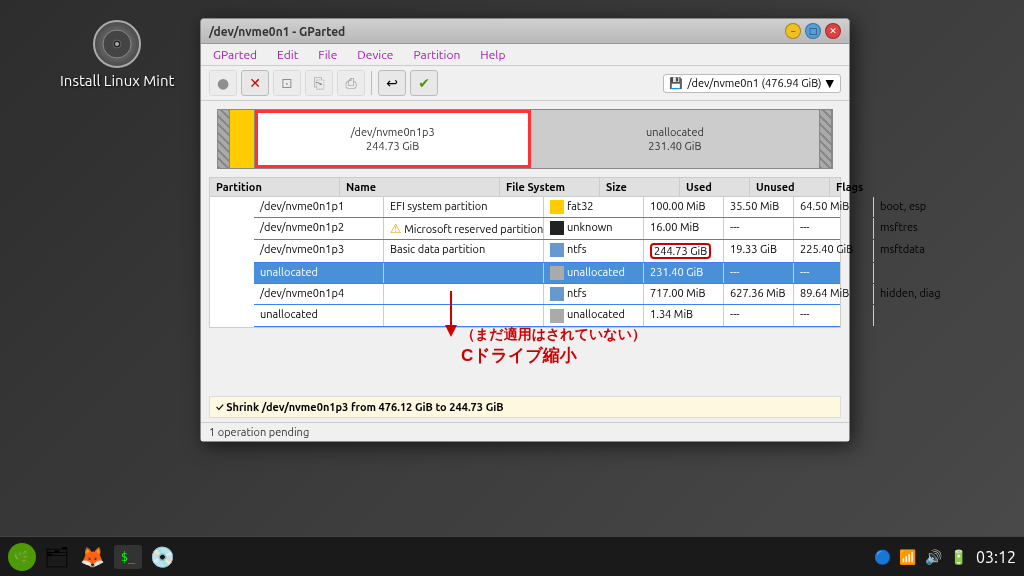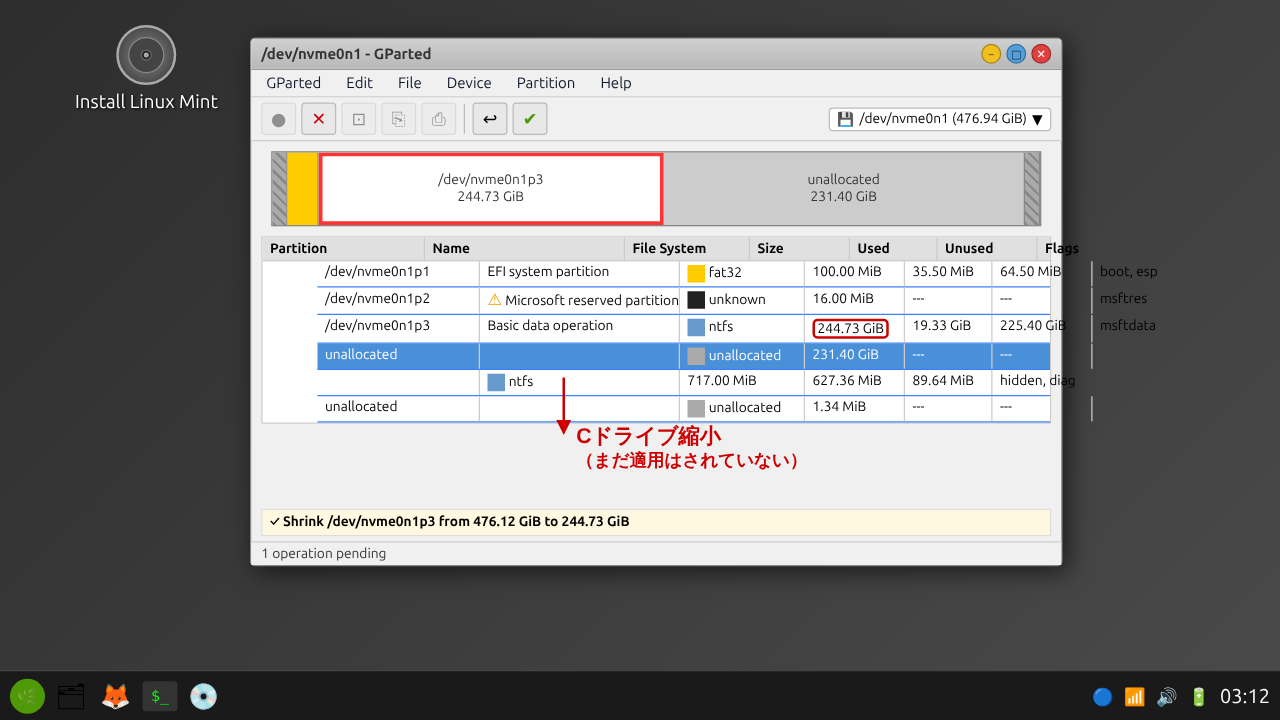--- a/index.html
+++ b/index.html
@@ -97,21 +97,21 @@
       font-size: 11px;
     }
     .taskbar-icon-sm {
       font-size: 14px;
       cursor: pointer;
     }
 
     
     .gparted-window {
       position: absolute;
-      top: 30px;
+      top: 18px;
       left: 200px;
       width: 650px;
       background: #f0f0f0;
       border: 1px solid #888;
       border-radius: 4px;
       box-shadow: 4px 4px 20px rgba(0,0,0,0.6);
     }
 
     
     .title-bar {
@@ -151,21 +151,21 @@
     
     .menu-bar {
       background: #f0f0f0;
       padding: 3px 8px;
       display: flex;
       gap: 12px;
       border-bottom: 1px solid #ccc;
     }
     .menu-item {
       font-size: 12px;
-      color: #0f172a;
+      color: #a21caf;
       cursor: pointer;
       padding: 1px 4px;
     }
 
     
     .toolbar {
       background: #f0f0f0;
       padding: 4px 8px;
       display: flex;
       align-items: center;
@@ -431,21 +431,21 @@
           <span class="fs-indicator" style="background:#222;"></span>unknown
         </div>
         <div class="pt-cell">16.00 MiB</div>
         <div class="pt-cell">---</div>
         <div class="pt-cell">---</div>
         <div class="pt-cell">msftres</div>
       </div>
 
       <div class="pt-row">
         <div class="pt-cell">/dev/nvme0n1p3</div>
-        <div class="pt-cell">Basic data operation</div>
+        <div class="pt-cell">Basic data partition</div>
         <div class="pt-cell">
           <span class="fs-indicator" style="background:#6699cc;"></span>ntfs
         </div>
         <div class="pt-cell">
           <span class="circled">244.73 GiB</span>
         </div>
         <div class="pt-cell">19.33 GiB</div>
         <div class="pt-cell">225.40 GiB</div>
         <div class="pt-cell">msftdata</div>
       </div>
@@ -456,20 +456,21 @@
         <div class="pt-cell">
           <span class="fs-indicator" style="background:#aaa;"></span>unallocated
         </div>
         <div class="pt-cell">231.40 GiB</div>
         <div class="pt-cell">---</div>
         <div class="pt-cell">---</div>
         <div class="pt-cell"></div>
       </div>
 
       <div class="pt-row">
+        <div class="pt-cell">/dev/nvme0n1p4</div>
         <div class="pt-cell"></div>
         <div class="pt-cell">
           <span class="fs-indicator" style="background:#6699cc;"></span>ntfs
         </div>
         <div class="pt-cell">717.00 MiB</div>
         <div class="pt-cell">627.36 MiB</div>
         <div class="pt-cell">89.64 MiB</div>
         <div class="pt-cell">hidden, diag</div>
       </div>
 
@@ -481,22 +482,22 @@
         </div>
         <div class="pt-cell">1.34 MiB</div>
         <div class="pt-cell">---</div>
         <div class="pt-cell">---</div>
         <div class="pt-cell"></div>
       </div>
     </div>
 
     <div style="padding: 6px 8px 2px 8px; position: relative; height: 60px;">
       <div style="position: absolute; left: 260px; top: -10px; color: #cc0000; font-size: 17px; font-weight: bold; font-family: sans-serif;">
+        <div style="font-size: 14px;">（まだ適用はされていない）</div>
         <div>Cドライブ縮小</div>
-        <div style="font-size: 14px;">（まだ適用はされていない）</div>
       </div>
 
       <svg style="position: absolute; left: 230px; top: -55px;" width="100" height="60">
         <defs>
           <marker id="arrowhead" markerWidth="6" markerHeight="6" refX="3" refY="3" orient="auto">
             <polygon points="0 0, 6 3, 0 6" fill="#cc0000"></polygon>
           </marker>
         </defs>
         <line x1="20" y1="10" x2="20" y2="50" stroke="#cc0000" stroke-width="2" marker-end="url(#arrowhead)"></line>
       </svg>

